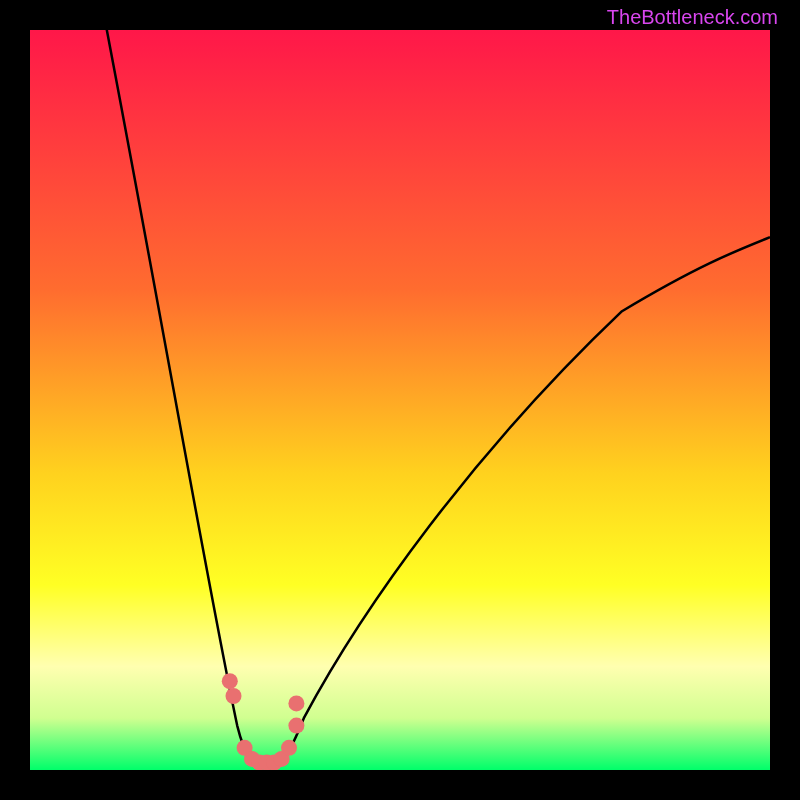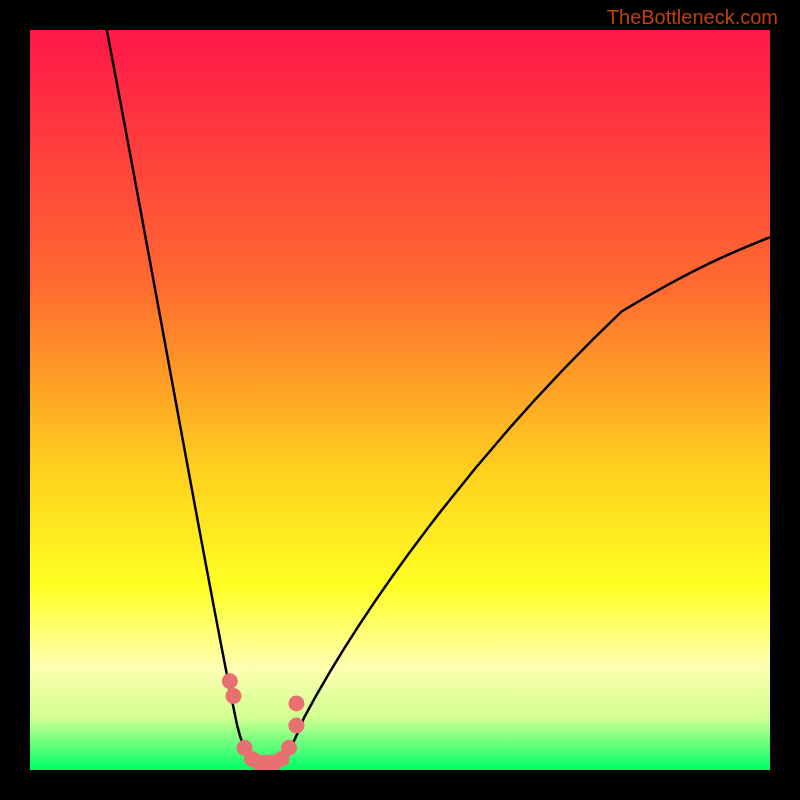--- a/index.html
+++ b/index.html
@@ -23,21 +23,21 @@
     position: absolute;
     left: 0;
     top: 0;
     width: 100%;
     height: 100%;
   }
   .watermark {
     position: absolute;
     top: 6px;
     right: 22px;
-    color: #c2410c;
+    color: #d946ef;
     font-size: 20px;
     font-weight: 500;
     z-index: 10;
   }
   svg.curves {
     position: absolute;
     left: 0;
     top: 0;
     width: 100%;
     height: 100%;

